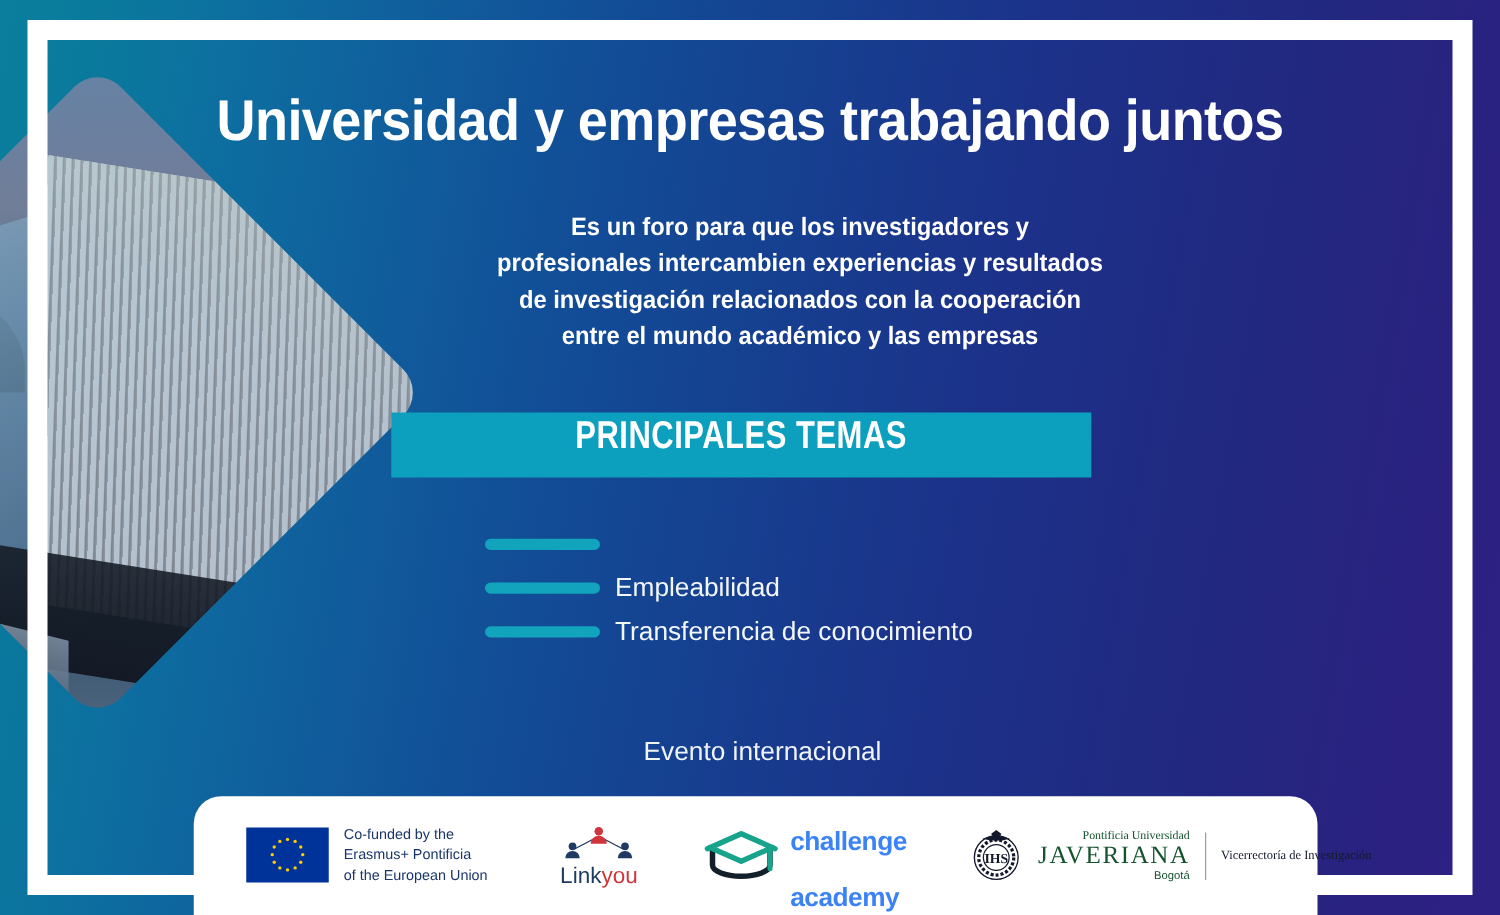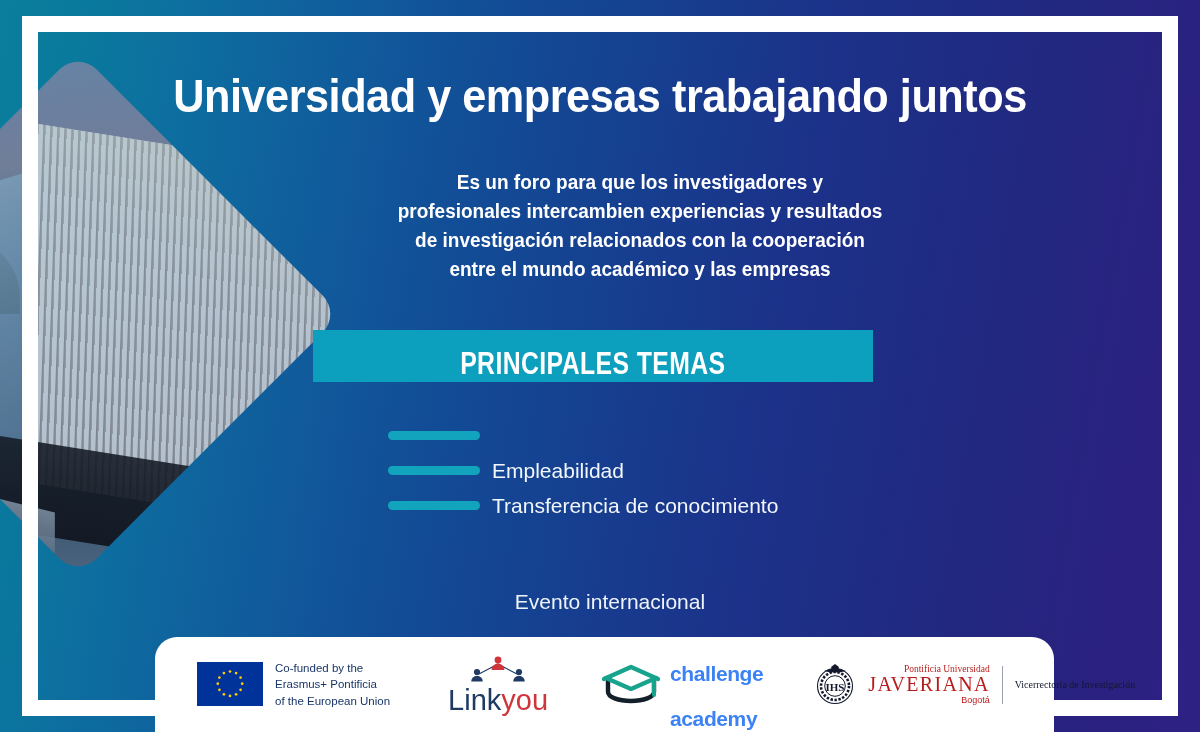--- a/index.html
+++ b/index.html
@@ -198,21 +198,21 @@
   }
 
   .banner {
     position: absolute;
     left: 313px;
     top: 330px;
     width: 560px;
     height: 52px;
     background: #0c9fbe;
     display: flex;
-    align-items: flex-end;
+    align-items: flex-start;
     justify-content: center;
   }
   .banner-text {
     color: #ffffff;
     font-size: 31px;
     font-weight: bold;
     letter-spacing: 0.5px;
     transform: scaleX(0.8);
     white-space: nowrap;
   }
@@ -307,21 +307,21 @@
     white-space: nowrap;
   }
 
   
   .linkyou-logo {
     margin-left: 58px;
     flex-direction: column;
     align-items: center;
   }
   .linkyou-word {
-    font-size: 29px;
+    font-size: 18px;
     line-height: 1;
     margin-top: 1px;
   }
   .linkyou-word .lk-link { color: #1f3a63; }
   .linkyou-word .lk-you { color: #d0353b; }
 
   
   .ca-logo { margin-left: 52px; }
   .ca-text {
     margin-left: 8px;
@@ -334,21 +334,21 @@
     letter-spacing: -0.4px;
     margin-top: 23px;
   }
 
   
   .jv-logo { margin-left: 48px; }
   .jv-seal { width: 48px; height: 48px; flex: 0 0 auto; }
   .jv-text {
     margin-left: 9px;
     text-align: right;
-    color: #b91c1c;
+    color: #14532d;
     line-height: 1.08;
   }
   .jv-top { font-size: 9.5px; font-family: "Liberation Serif", serif; }
   .jv-main {
     font-size: 20px;
     font-family: "Liberation Serif", serif;
     letter-spacing: 1.3px;
     font-weight: normal;
   }
   .jv-city { font-size: 9px; font-family: Liberation Sans, sans-serif; }

